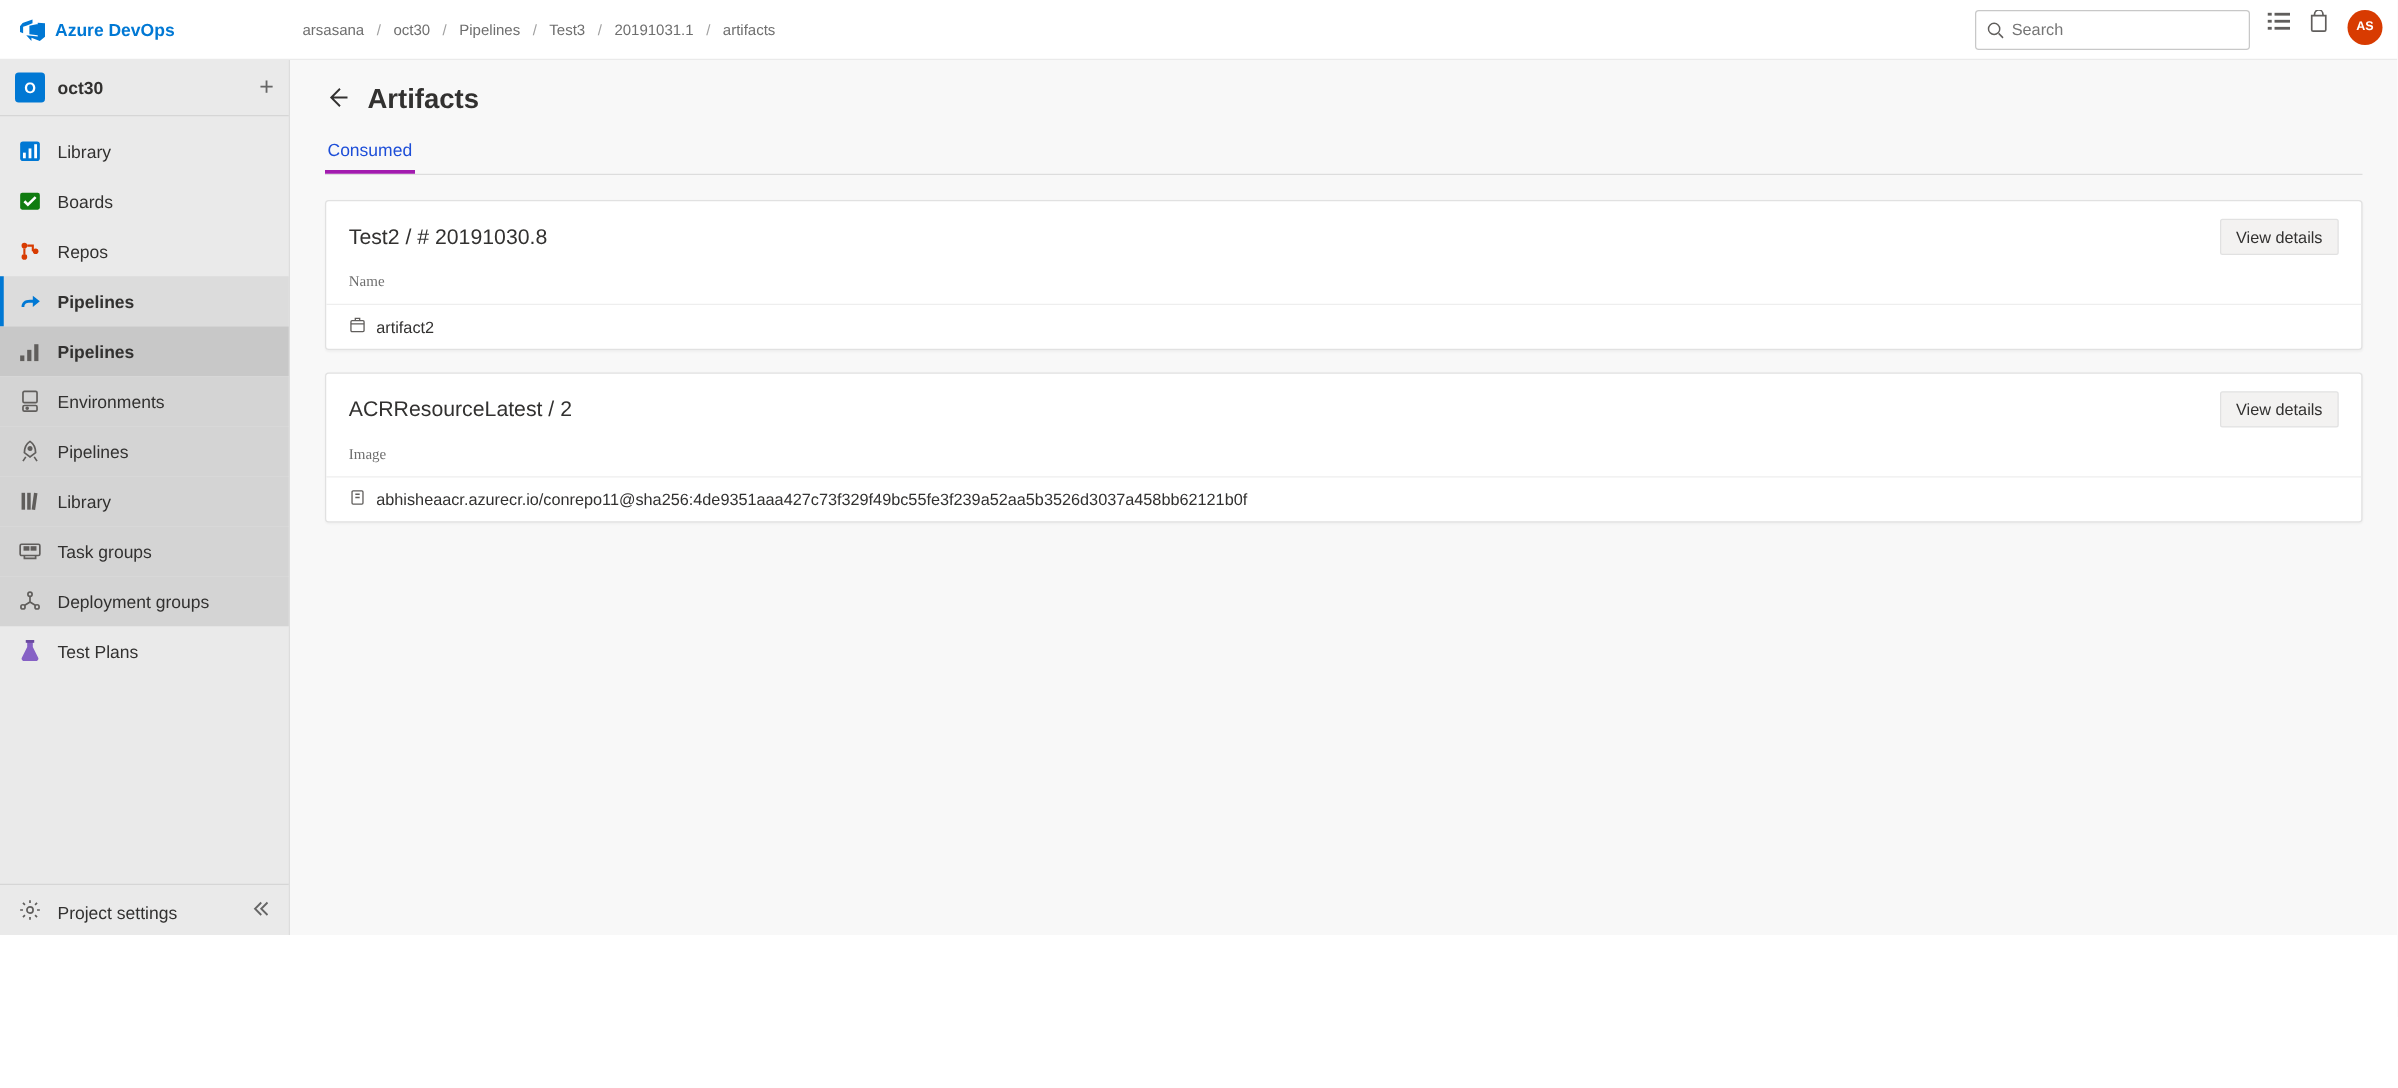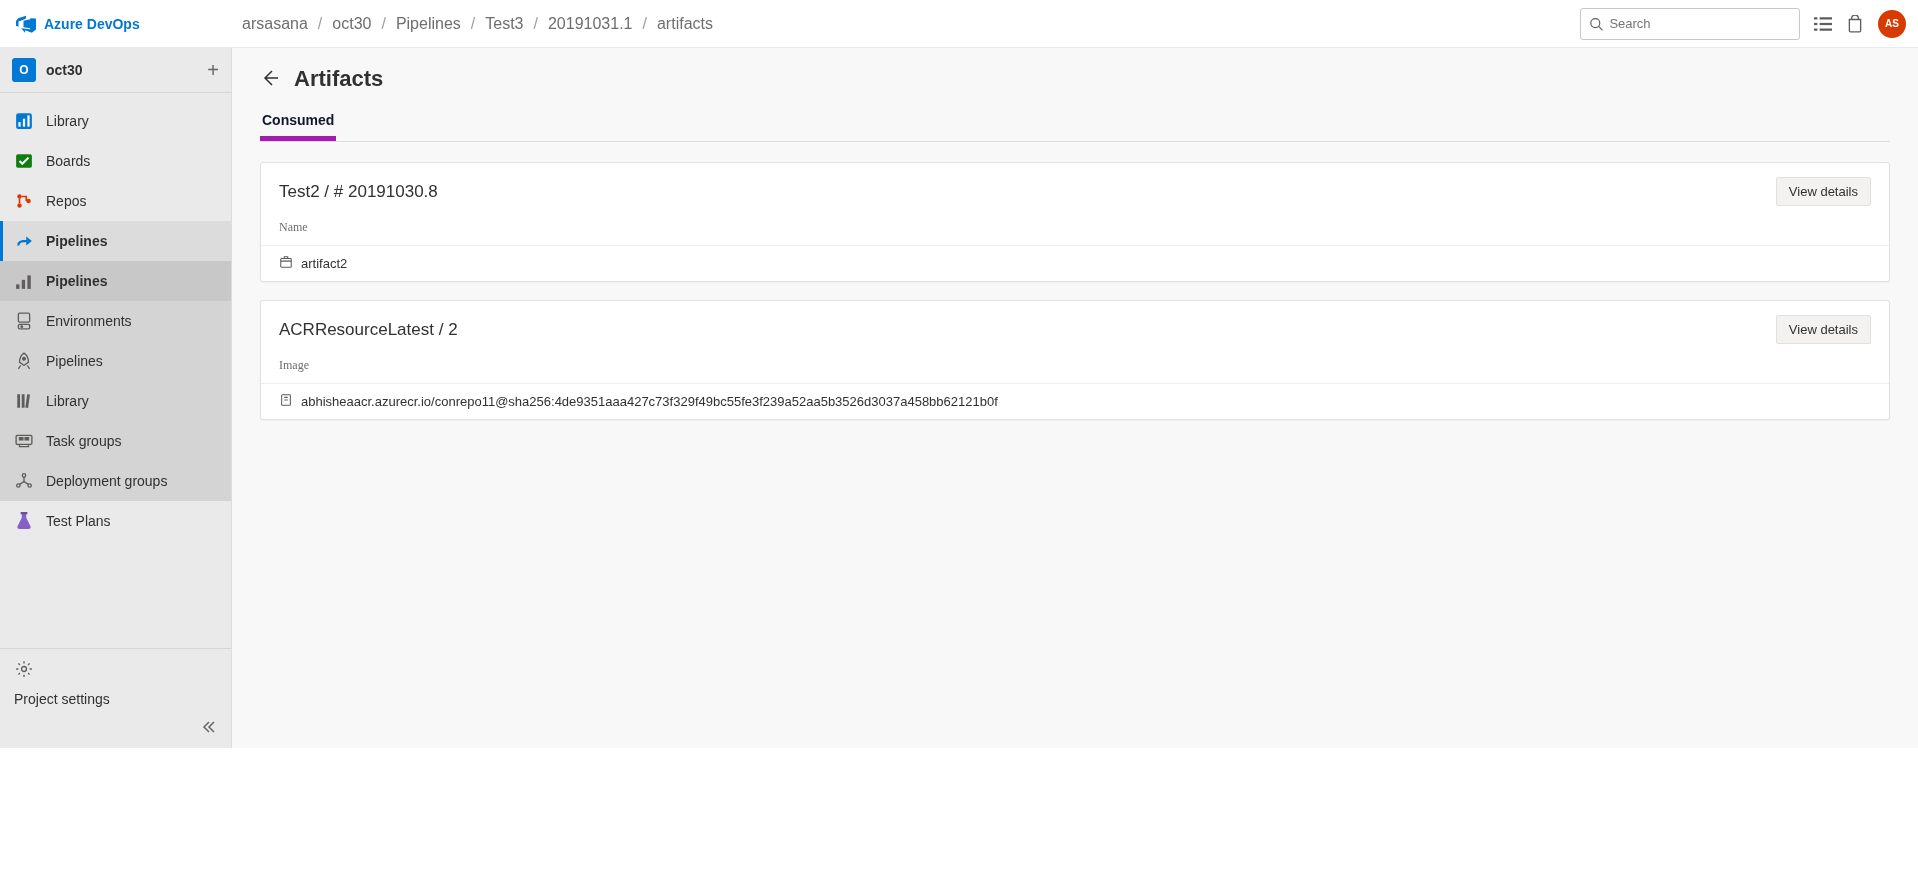--- a/index.html
+++ b/index.html
@@ -4,24 +4,24 @@
 <style>
   * { box-sizing: border-box; margin: 0; padding: 0; }
   body { font-family: "Segoe UI", -apple-system, sans-serif; font-size: 14px; color: #323130; background: #fff; overflow: hidden; }
   .app { display: flex; flex-direction: column; height: 748px; width: 1918px; }
 
   
   .top-header { height: 48px; border-bottom: 1px solid #eaeaea; display: flex; align-items: center; padding: 0 12px; }
   .logo-area { display: flex; align-items: center; gap: 8px; padding-left: 4px; min-width: 220px; }
   .logo-svg { width: 20px; height: 20px; }
   .logo-text { color: #0078d4; font-weight: 600; font-size: 14px; }
-  .breadcrumb { display: flex; align-items: center; gap: 10px; color: #6e6e6e; font-size: 16px; margin-left: 10px; flex: 1; }
+  .breadcrumb { display: flex; align-items: center; gap: 10px; color: #6e6e6e; font-size: 12px; margin-left: 10px; flex: 1; }
   .breadcrumb span { cursor: pointer; }
   .breadcrumb .sep { color: #a0a0a0; cursor: default; }
-  .header-right { display: flex; align-items: center; gap: 14px; padding-left: 44px; }
+  .header-right { display: flex; align-items: flex-start; gap: 14px; padding-left: 44px; }
   .search-box { display: flex; align-items: center; border: 1px solid #c8c8c8; border-radius: 3px; height: 32px; width: 220px; padding: 0 8px; gap: 6px; }
   .search-box input { border: none; outline: none; font-size: 13px; width: 100%; color: #605e5c; }
   .search-icon { width: 16px; height: 16px; color: #605e5c; }
   .hdr-icon { width: 18px; height: 18px; color: #605e5c; cursor: pointer; }
   .avatar { width: 28px; height: 28px; border-radius: 50%; background: #d83b01; color: #fff; font-size: 10px; display: flex; align-items: center; justify-content: center; font-weight: 600; cursor: pointer; }
 
   
   .body { flex: 1; display: flex; min-height: 0; }
 
   
@@ -33,31 +33,31 @@
 
   .nav-list { list-style: none; padding-top: 8px; flex: 1; }
   .nav-item { display: flex; align-items: center; padding: 10px 14px; cursor: pointer; gap: 12px; color: #323130; }
   .nav-item.selected { background: #dcdcdc; font-weight: 600; position: relative; }
   .nav-item.selected::before { content: ""; position: absolute; left: 0; top: 0; bottom: 0; width: 3px; background: #0078d4; }
   .nav-item.sub { padding-left: 14px; background: #d4d4d4; }
   .nav-item.sub.active { background: #c8c8c8; font-weight: 600; }
   .nav-icon { width: 20px; height: 20px; display: flex; align-items: center; justify-content: center; flex-shrink: 0; }
   .nav-icon svg { width: 18px; height: 18px; }
 
-  .sidebar-footer { border-top: 1px solid #d6d6d6; padding: 10px 14px; display: flex; align-items: flex-start; gap: 12px; cursor: pointer; flex-direction: column; }
+  .sidebar-footer { border-top: 1px solid #d6d6d6; padding: 10px 14px; display: flex; align-items: flex-end; gap: 12px; cursor: pointer; }
   .collapse { margin-left: auto; color: #666; }
 
   
   .main { flex: 1; background: #f8f8f8; padding: 18px 28px; overflow-y: auto; }
   .page-header { display: flex; align-items: center; gap: 14px; margin-bottom: 12px; }
   .back-arrow { color: #333; cursor: pointer; }
   .page-title { font-size: 22px; font-weight: 600; }
 
   .tabs { display: flex; border-bottom: 1px solid #ddd; margin-bottom: 20px; }
-  .tab { padding: 8px 2px; font-weight: 700; font-size: 14px; color: #0f172a; border-bottom: 5px solid #a21caf; }
+  .tab { padding: 8px 2px; font-weight: 400; font-size: 14px; color: #1d4ed8; border-bottom: 3px solid #a21caf; }
 
   .card { background: #fff; border: 1px solid #e1e1e1; border-radius: 3px; margin-bottom: 18px; box-shadow: 0 1px 2px rgba(0,0,0,0.04); }
   .card-header { display: flex; align-items: center; padding: 14px 18px 8px; }
   .card-title { font-size: 17px; font-weight: 400; color: #323130; flex: 1; }
   .view-details { background: #f3f2f1; border: 1px solid #e1e1e1; border-radius: 2px; padding: 6px 12px; font-size: 13px; cursor: pointer; color: #323130; }
   .col-header { padding: 6px 18px 10px; color: #6e6e6e; font-size: 12px; font-family: Liberation Serif, serif; }
   .row-item { display: flex; align-items: center; padding: 9px 18px; border-top: 1px solid #eee; gap: 8px; font-size: 13px; cursor: pointer; }
   .item-icon { width: 14px; height: 14px; color: #605e5c; }
 </style>
 </head>

